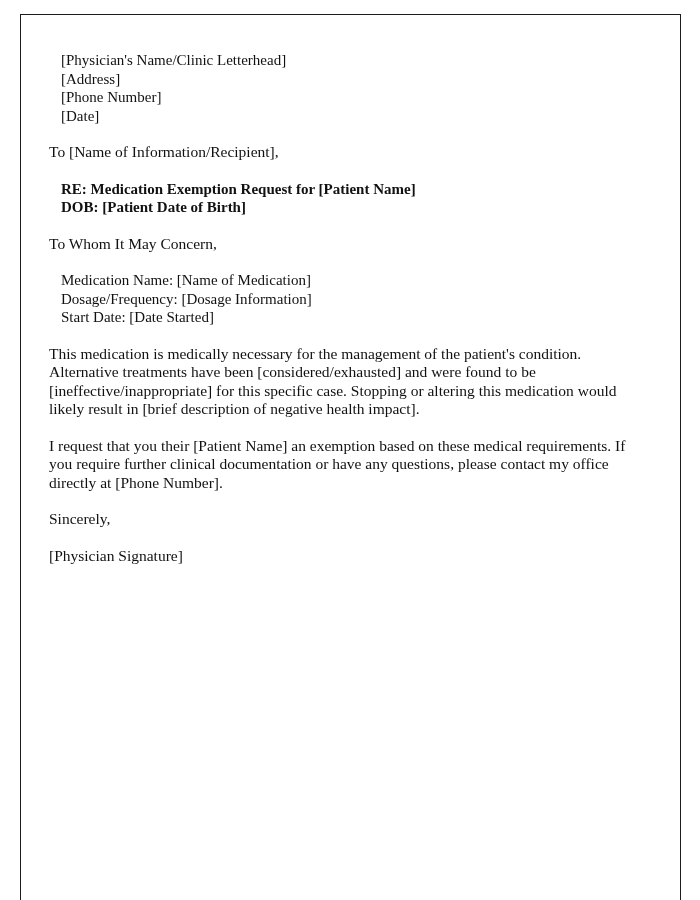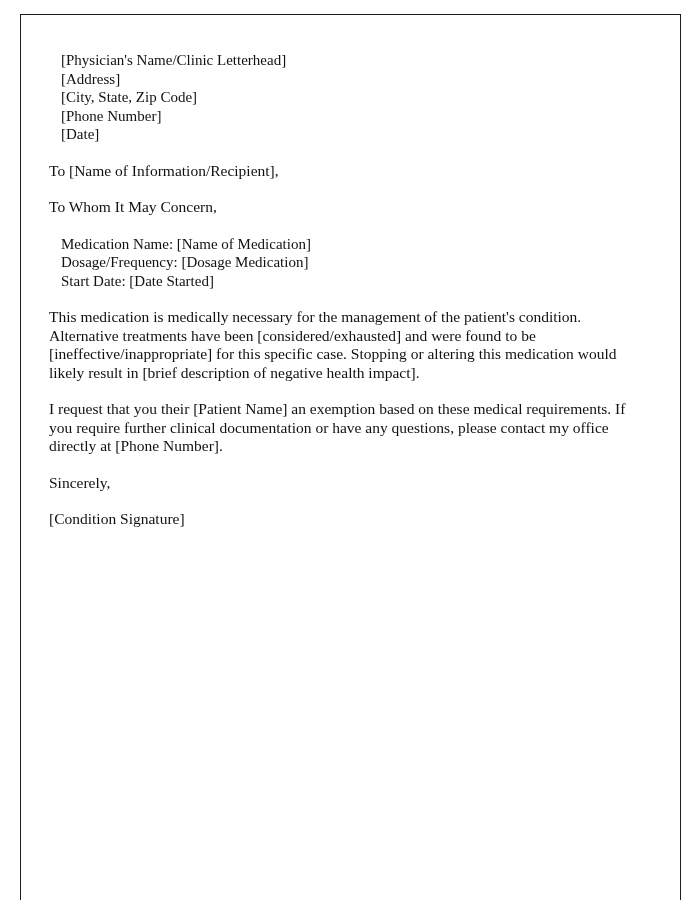--- a/index.html
+++ b/index.html
@@ -41,46 +41,49 @@
   }
 </style>
 </head>
 <body>
 
 <div class="page">
 
   <div class="block">
     <div class="line">[Physician's Name/Clinic Letterhead]</div>
     <div class="line">[Address]</div>
-    <div class="line">[City, State, Zip Code]</div>
     <div class="line">[Phone Number]</div>
     <div class="line">[Date]</div>
   </div>
 
   <p>To [Name of Information/Recipient],</p>
 
+  <div class="block bold">
+    <div class="line">RE: Medication Exemption Request for [Patient Name]</div>
+    <div class="line">DOB: [Patient Date of Birth]</div>
+  </div>
 
   <p>To Whom It May Concern,</p>
 
 
 
   <div class="block">
     <div class="line">
       <strong>Medication Name:</strong> <span>[Name of Medication]</span>
     </div>
     <div class="line">
-      <strong>Dosage/Frequency:</strong> <span>[Dosage Medication]</span>
+      <strong>Dosage/Frequency:</strong> <span>[Dosage Information]</span>
     </div>
     <div class="line">
       <strong>Start Date:</strong> <span>[Date Started]</span>
     </div>
   </div>
 
   <p>This medication is medically necessary for the management of the patient's condition. Alternative treatments have been [considered/exhausted] and were found to be [ineffective/inappropriate] for this specific case. Stopping or altering this medication would likely result in [brief description of negative health impact].</p>
 
   <p>I request that you their [Patient Name] an exemption based on these medical requirements. If you require further clinical documentation or have any questions, please contact my office directly at [Phone Number].</p>
 
   <p>Sincerely,</p>
 
-  <p>[Condition Signature]</p>
+  <p>[Physician Signature]</p>
 
 
 </div>
 
 </body></html>

